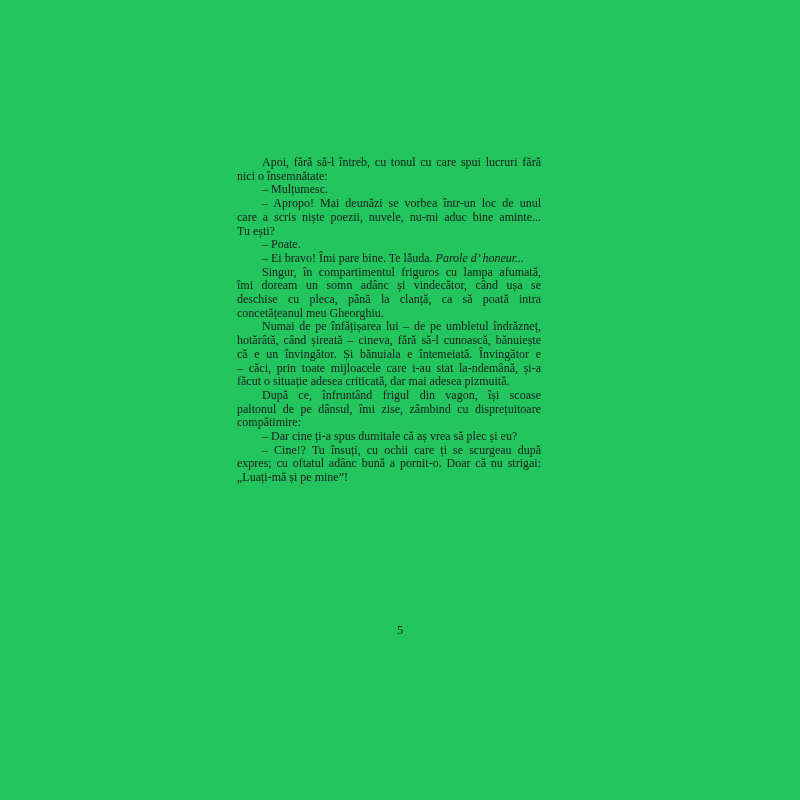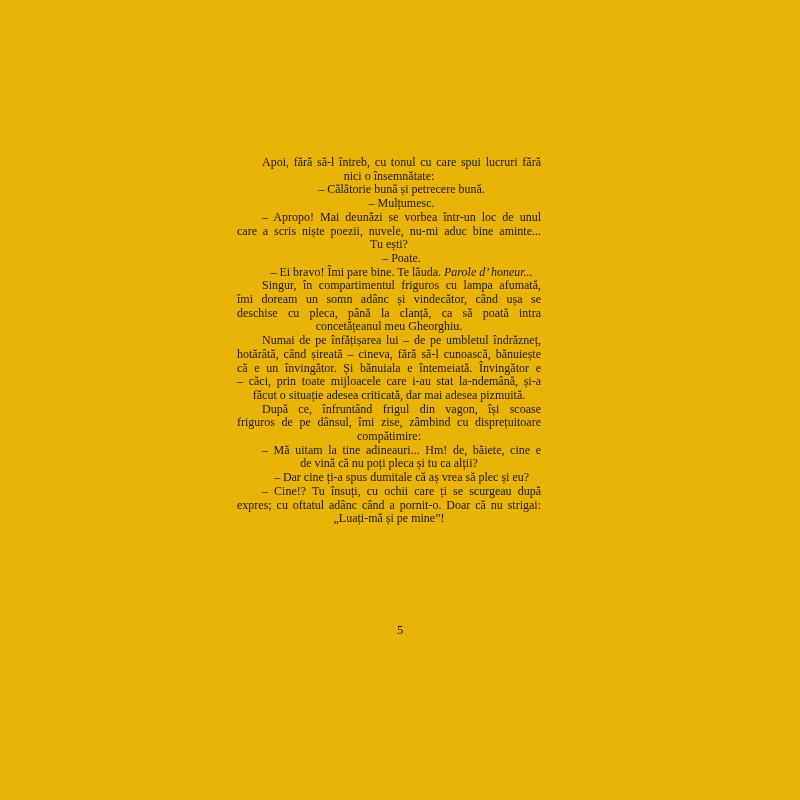--- a/index.html
+++ b/index.html
@@ -4,32 +4,32 @@
 <style>
   * { margin: 0; padding: 0; box-sizing: border-box; }
   html, body { width: 800px; height: 800px; }
   body {
     position: relative;
     background: #ffffff;
     font-family: "Liberation Serif", serif;
     color: #1b1b1b;
     overflow: hidden;
   }
-  .page { position: absolute; inset: 0; background: #eab308; }
+  .page { position: absolute; inset: 0; background: #22c55e; }
   .text-column {
     position: absolute;
     left: 237px;
     top: 156px;
     width: 304px;
     font-size: 12px;
     line-height: 13.7px;
     letter-spacing: 0;
   }
   .paragraph { margin: 0; }
-  .line { text-align: center; }
+  .line { text-align: left; }
   .line.j { text-align: justify; text-align-last: justify; }
   .line.ind { text-indent: 25px; }
   .line em { }
   .folio {
     position: absolute;
     left: 0;
     top: 623px;
     width: 800px;
     text-align: center;
     font-size: 12.5px;
@@ -38,23 +38,20 @@
   }
 </style>
 </head>
 <body>
 
 <div class="page">
   <div class="text-column">
       <div class="paragraph">
         <div class="line j ind"><span>Apoi, fără să-l întreb, cu tonul cu care spui lucruri fără</span></div>
         <div class="line"><span>nici o însemnătate:</span></div>
-      </div>
-      <div class="paragraph">
-        <div class="line ind"><span>– Călătorie bună și petrecere bună.</span></div>
       </div>
       <div class="paragraph">
         <div class="line ind"><span>– Mulțumesc.</span></div>
       </div>
       <div class="paragraph">
         <div class="line j ind"><span>– Apropo! Mai deunăzi se vorbea într-un loc de unul</span></div>
         <div class="line j"><span>care a scris niște poezii, nuvele, nu-mi aduc bine aminte...</span></div>
         <div class="line"><span>Tu ești?</span></div>
       </div>
       <div class="paragraph">
@@ -71,30 +68,26 @@
       </div>
       <div class="paragraph">
         <div class="line j ind"><span>Numai de pe înfățișarea lui – de pe umbletul îndrăzneț,</span></div>
         <div class="line j"><span>hotărâtă, când șireată – cineva, fără să-l cunoască, bănuiește</span></div>
         <div class="line j"><span>că e un învingător. Și bănuiala e întemeiată. Învingător e</span></div>
         <div class="line j"><span>– căci, prin toate mijloacele care i-au stat la-ndemână, și-a</span></div>
         <div class="line"><span>făcut o situație adesea criticată, dar mai adesea pizmuită.</span></div>
       </div>
       <div class="paragraph">
         <div class="line j ind"><span>După ce, înfruntând frigul din vagon, își scoase</span></div>
-        <div class="line j"><span>friguros de pe dânsul, îmi zise, zâmbind cu disprețuitoare</span></div>
+        <div class="line j"><span>paltonul de pe dânsul, îmi zise, zâmbind cu disprețuitoare</span></div>
         <div class="line"><span>compătimire:</span></div>
-      </div>
-      <div class="paragraph">
-        <div class="line j ind"><span>– Mă uitam la tine adineauri... Hm! de, băiete, cine e</span></div>
-        <div class="line"><span>de vină că nu poți pleca și tu ca alții?</span></div>
       </div>
       <div class="paragraph">
         <div class="line ind"><span>– Dar cine ți-a spus dumitale că aș vrea să plec și eu?</span></div>
       </div>
       <div class="paragraph">
         <div class="line j ind"><span>– Cine!? Tu însuți, cu ochii care ți se scurgeau după</span></div>
-        <div class="line j"><span>expres; cu oftatul adânc când a pornit-o. Doar că nu strigai:</span></div>
+        <div class="line j"><span>expres; cu oftatul adânc bună a pornit-o. Doar că nu strigai:</span></div>
         <div class="line"><span>„Luați-mă și pe mine”!</span></div>
       </div>
     </div>
   <div class="folio">5</div>
 </div>
 
 </body></html>

